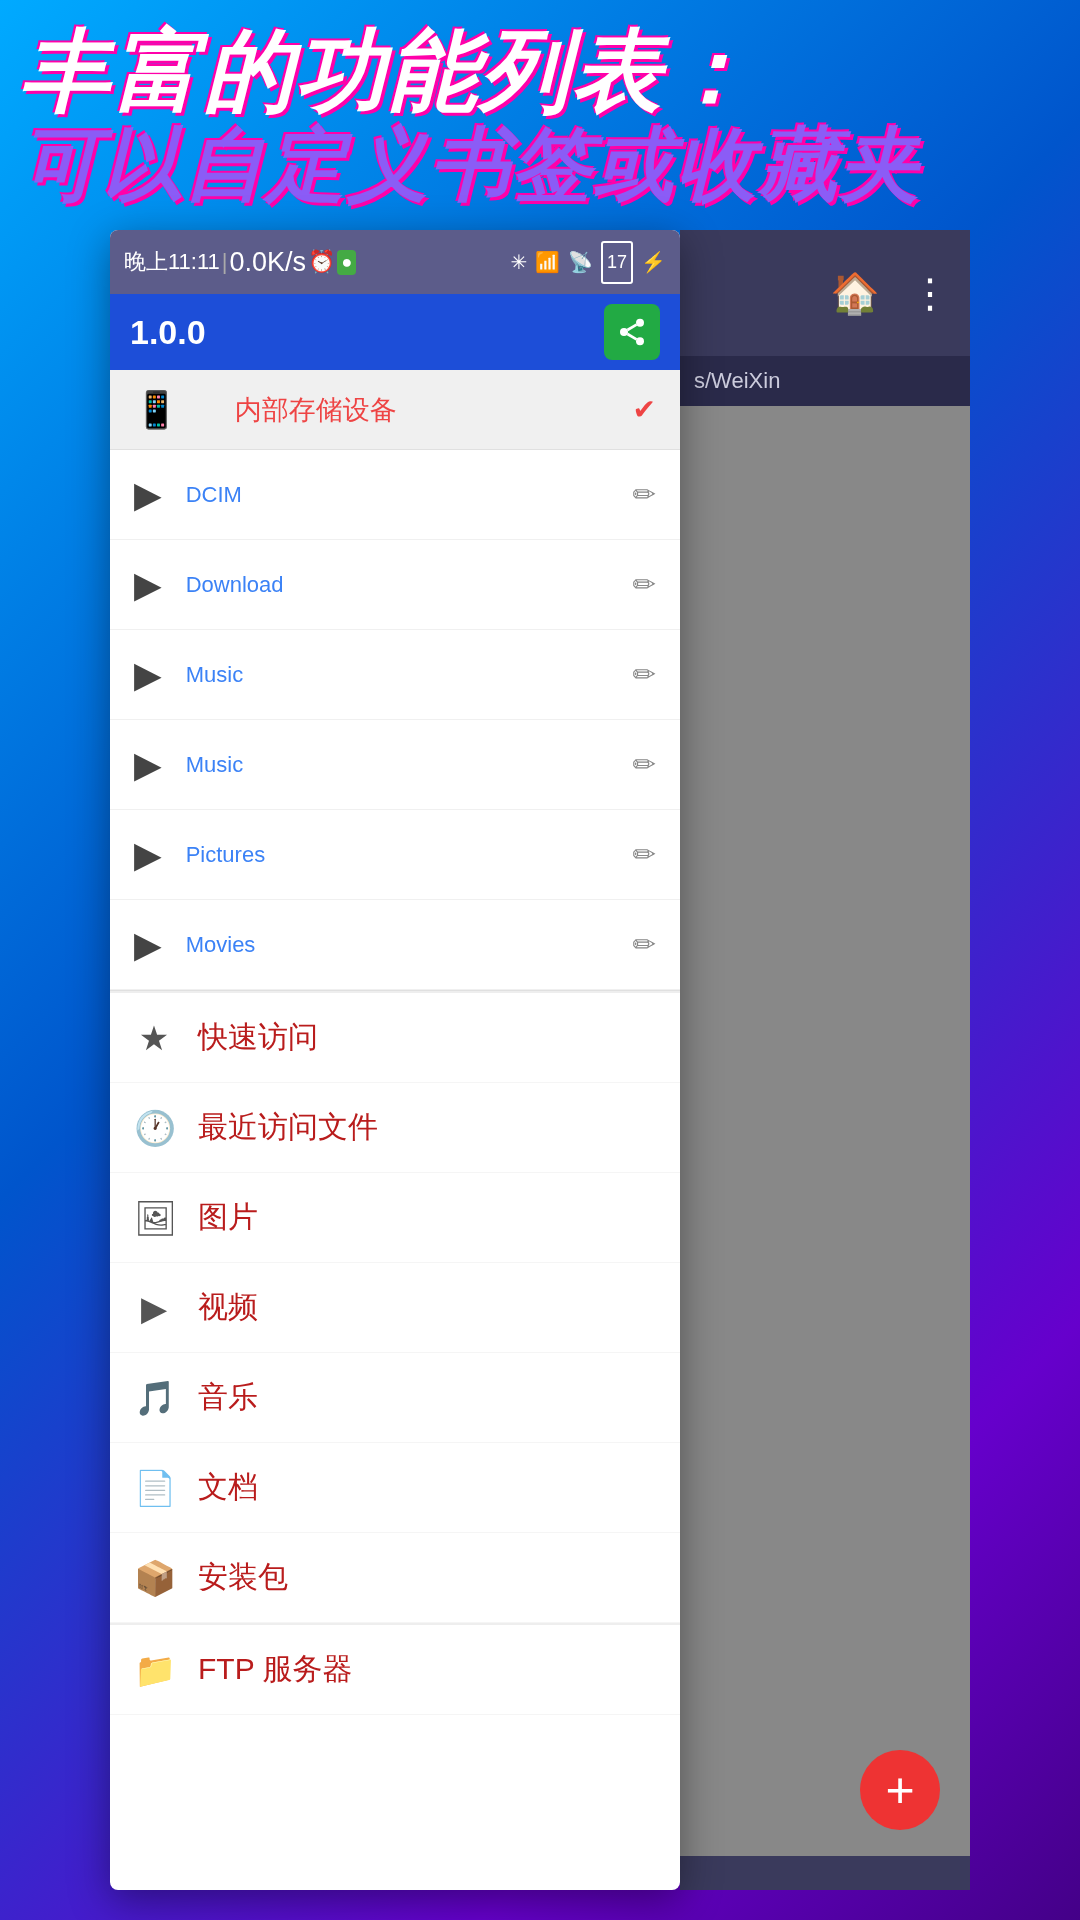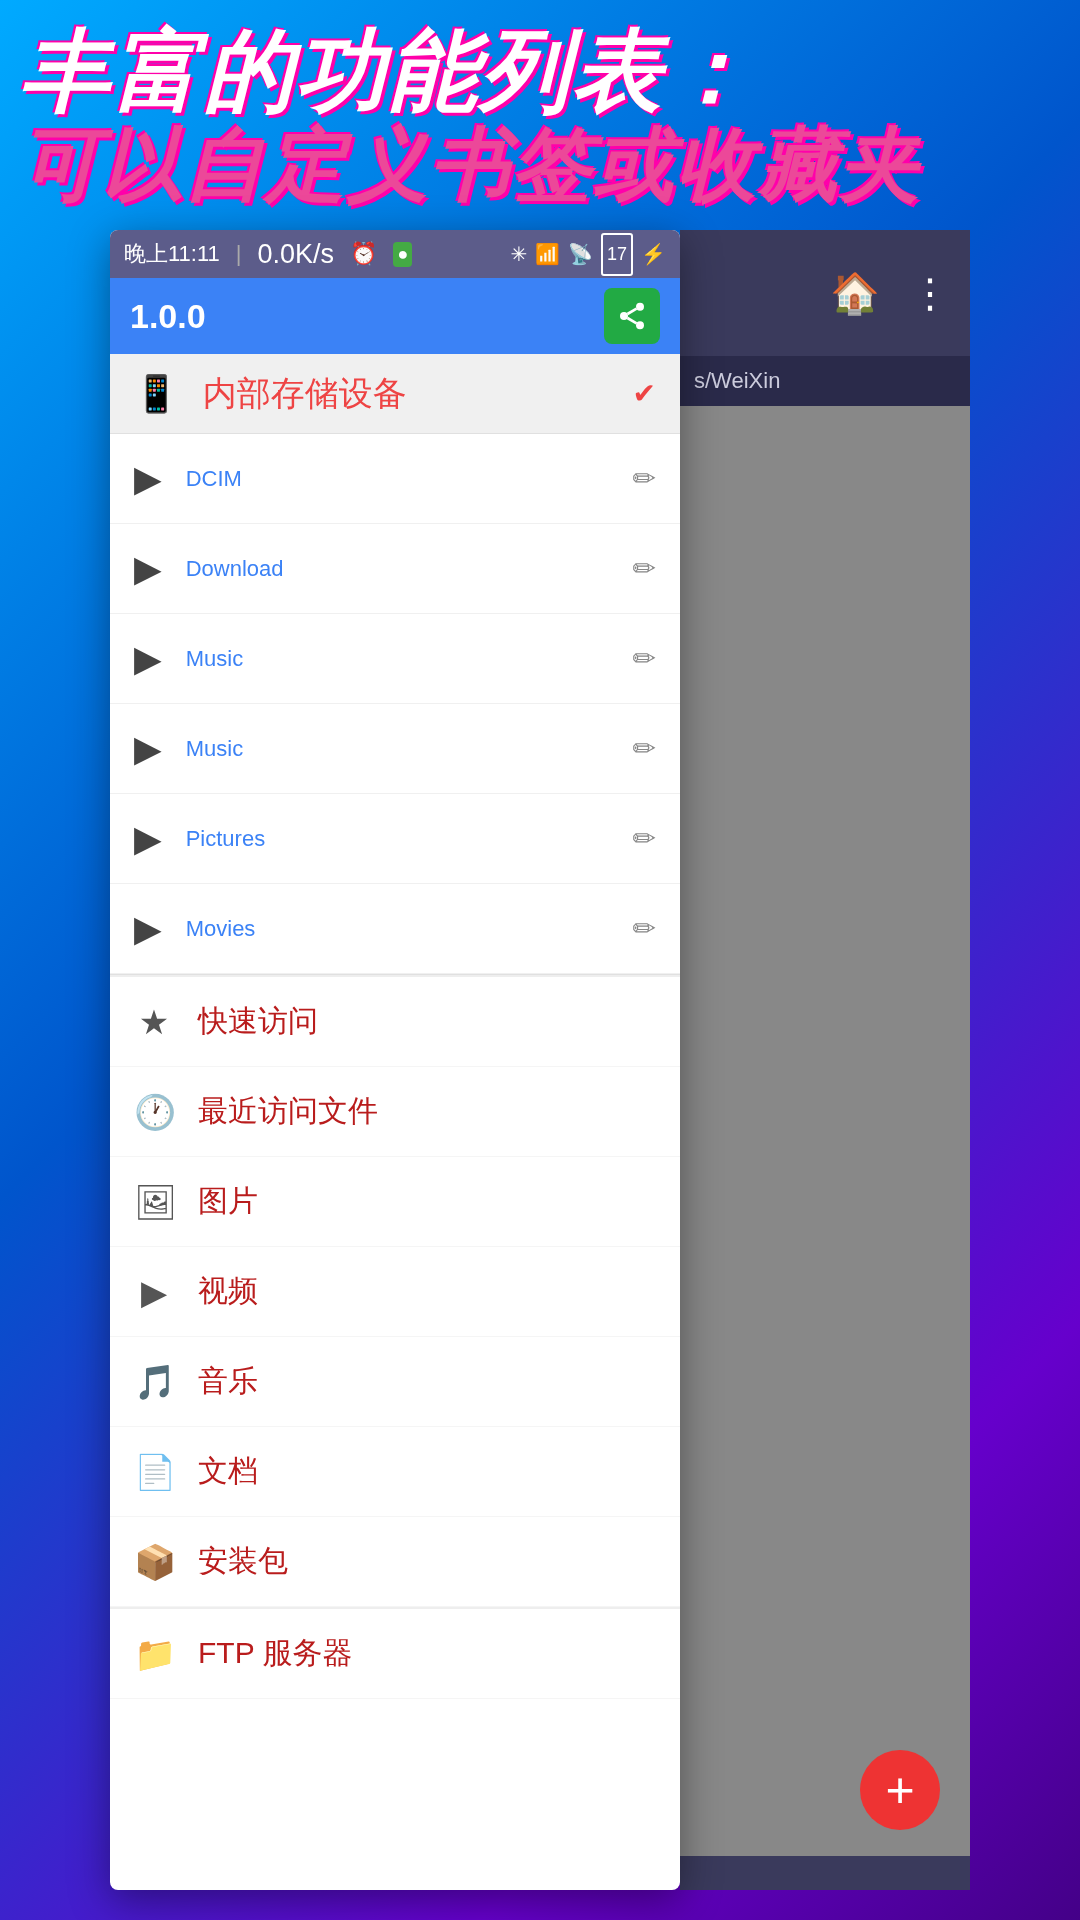--- a/index.html
+++ b/index.html
@@ -31,21 +31,21 @@
       font-weight: 900;
       color: #ffffff;
       text-shadow: 3px 3px 0 #ff00aa, -2px -2px 0 #ff00aa;
       font-style: italic;
       line-height: 1.1;
       letter-spacing: 2px;
     }
     .promo-line2 {
       font-size: 80px;
       font-weight: 900;
-      color: #ec4899;
+      color: #8b5cf6;
       text-shadow: 3px 3px 0 #ff00aa, -2px -2px 0 #ff00aa;
       font-style: italic;
       line-height: 1.1;
       letter-spacing: 2px;
     }
 
     
     .app-mockup {
       position: absolute;
       top: 230px;
@@ -53,28 +53,28 @@
       width: 570px;
       height: 1660px;
       background: #ffffff;
       border-radius: 8px;
       overflow: hidden;
       box-shadow: 0 10px 40px rgba(0,0,0,0.4);
     }
 
     
     .status-bar {
-      height: 48px;
+      height: 64px;
       background: #5c5c8a;
       display: flex;
       align-items: center;
       padding: 0 14px;
       font-size: 22px;
       color: #ffffff;
-      gap: 16px;
+      gap: 2px;
     }
     .status-time {
       font-size: 22px;
       color: #fff;
     }
     .status-sep {
       color: #aaa;
     }
     .status-speed {
       font-size: 27px;
@@ -84,21 +84,21 @@
       margin-left: auto;
       display: flex;
       align-items: center;
       gap: 8px;
       font-size: 20px;
     }
 
     
     .app-header {
       height: 76px;
-      background: #3b82f6;
+      background: #1d4ed8;
       display: flex;
       align-items: center;
       padding: 0 20px;
     }
     .app-version {
       font-size: 34px;
       color: #ffffff;
       font-weight: bold;
       flex: 1;
     }
@@ -131,24 +131,25 @@
       align-items: center;
       padding: 0 24px;
       border-bottom: 1px solid #e0e0e0;
     }
     .storage-icon {
       font-size: 36px;
       color: #ee4444;
       margin-right: 24px;
     }
     .storage-label {
-      font-size: 34px;
+      font-size: 27px;
       color: #ee4444;
       flex: 1;
       font-weight: 500;
+      margin-left: 32px;
     }
     .storage-check {
       font-size: 28px;
       color: #ee4444;
     }
 
     
     .folder-section {
       border-bottom: 1px solid #e0e0e0;
     }

